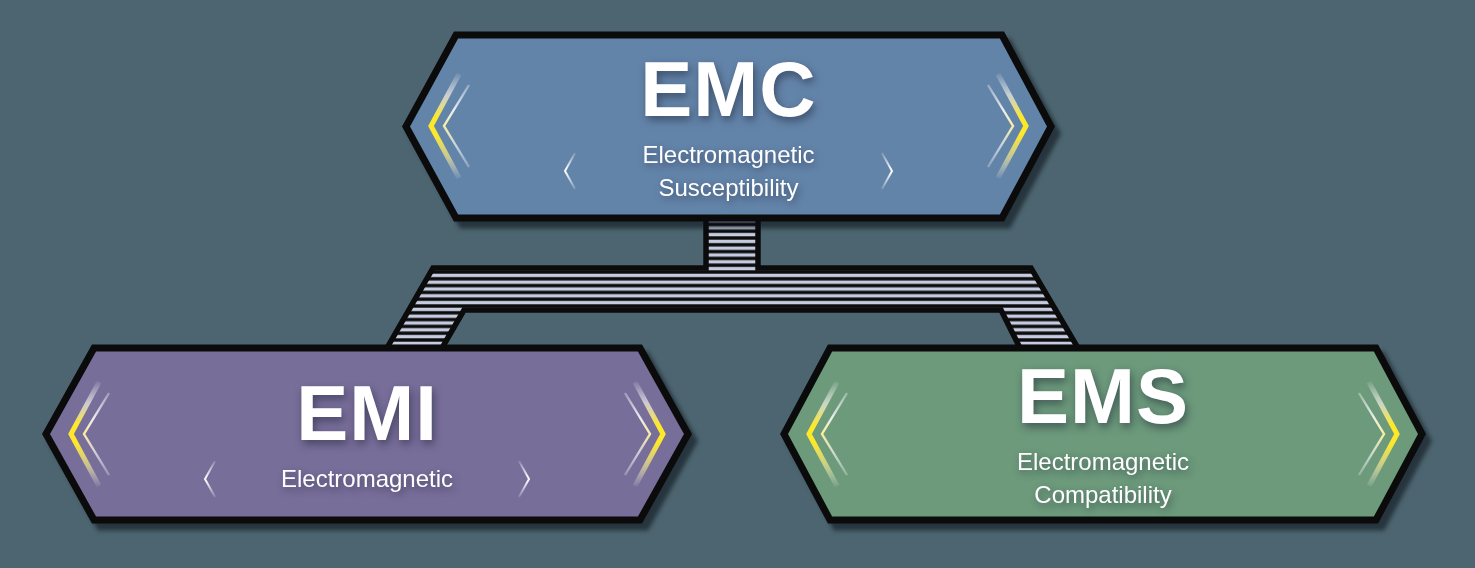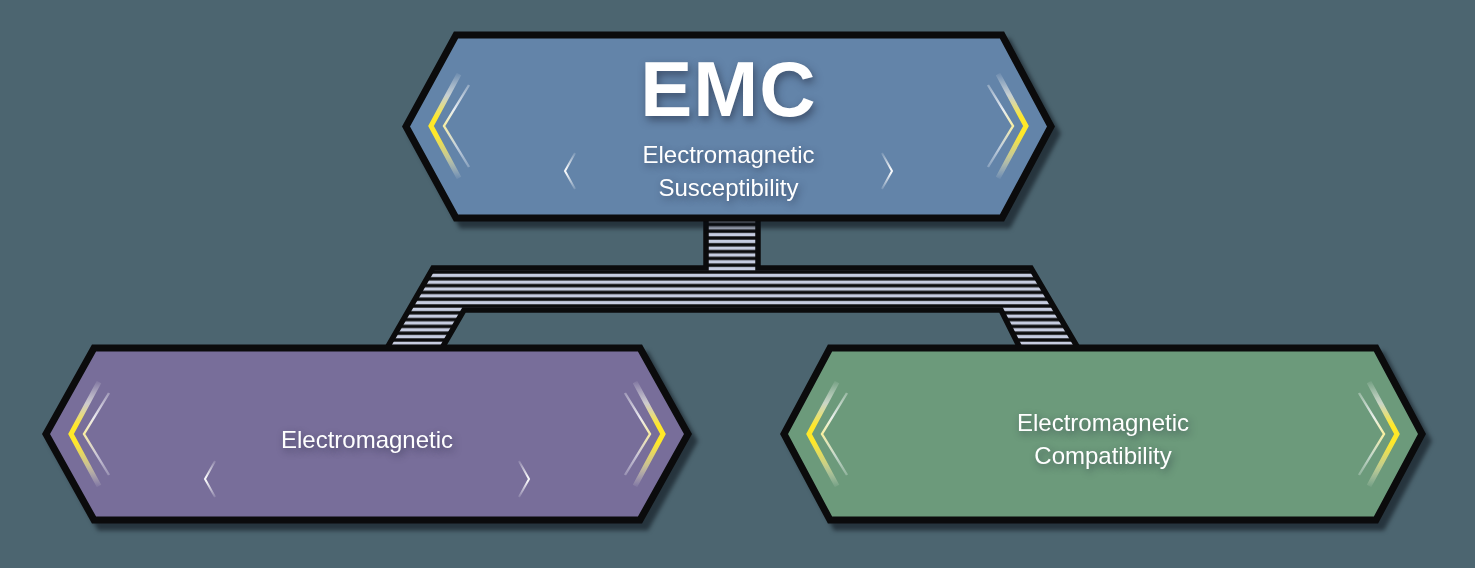--- a/index.html
+++ b/index.html
@@ -143,20 +143,21 @@
       <svg viewBox="0 0 16 40">
         <polyline points="13,2 3,20 13,38" fill="none" stroke="url(#gradThin)" stroke-width="2"></polyline>
       </svg>
     </span>
     <span class="thin-chev right">
       <svg viewBox="0 0 16 40">
         <polyline points="13,2 3,20 13,38" fill="none" stroke="url(#gradThin)" stroke-width="2"></polyline>
       </svg>
     </span>
     <div class="texts">
+      <div class="acronym">EMI</div>
       <div class="subtitle">
         <div>Electromagnetic</div>
       </div>
     </div>
   </div>
 
   <div class="node node-ems">
     <svg class="hex-svg" viewBox="0 0 646 180">
       <polygon points="50,4 596,4 642,90 596,176 50,176 4,90" stroke="#0B0B0C" stroke-width="7" stroke-linejoin="miter" fill="#6C9A7B"></polygon>
     </svg>
@@ -166,20 +167,21 @@
         <polyline points="43,14 18,55 43,96" fill="none" stroke="url(#gradInner)" stroke-width="2.4"></polyline>
       </svg>
     </span>
     <span class="dbl-chev right">
       <svg viewBox="0 0 46 110">
         <polyline points="33,3 5,55 33,107" fill="none" stroke="url(#gradOuter)" stroke-width="5"></polyline>
         <polyline points="43,14 18,55 43,96" fill="none" stroke="url(#gradInner)" stroke-width="2.4"></polyline>
       </svg>
     </span>
     <div class="texts">
+      <div class="acronym">EMS</div>
       <div class="subtitle">
         <div>Electromagnetic</div>
         <div>Compatibility</div>
       </div>
     </div>
   </div>
 
 </div>
 
 </body></html>

